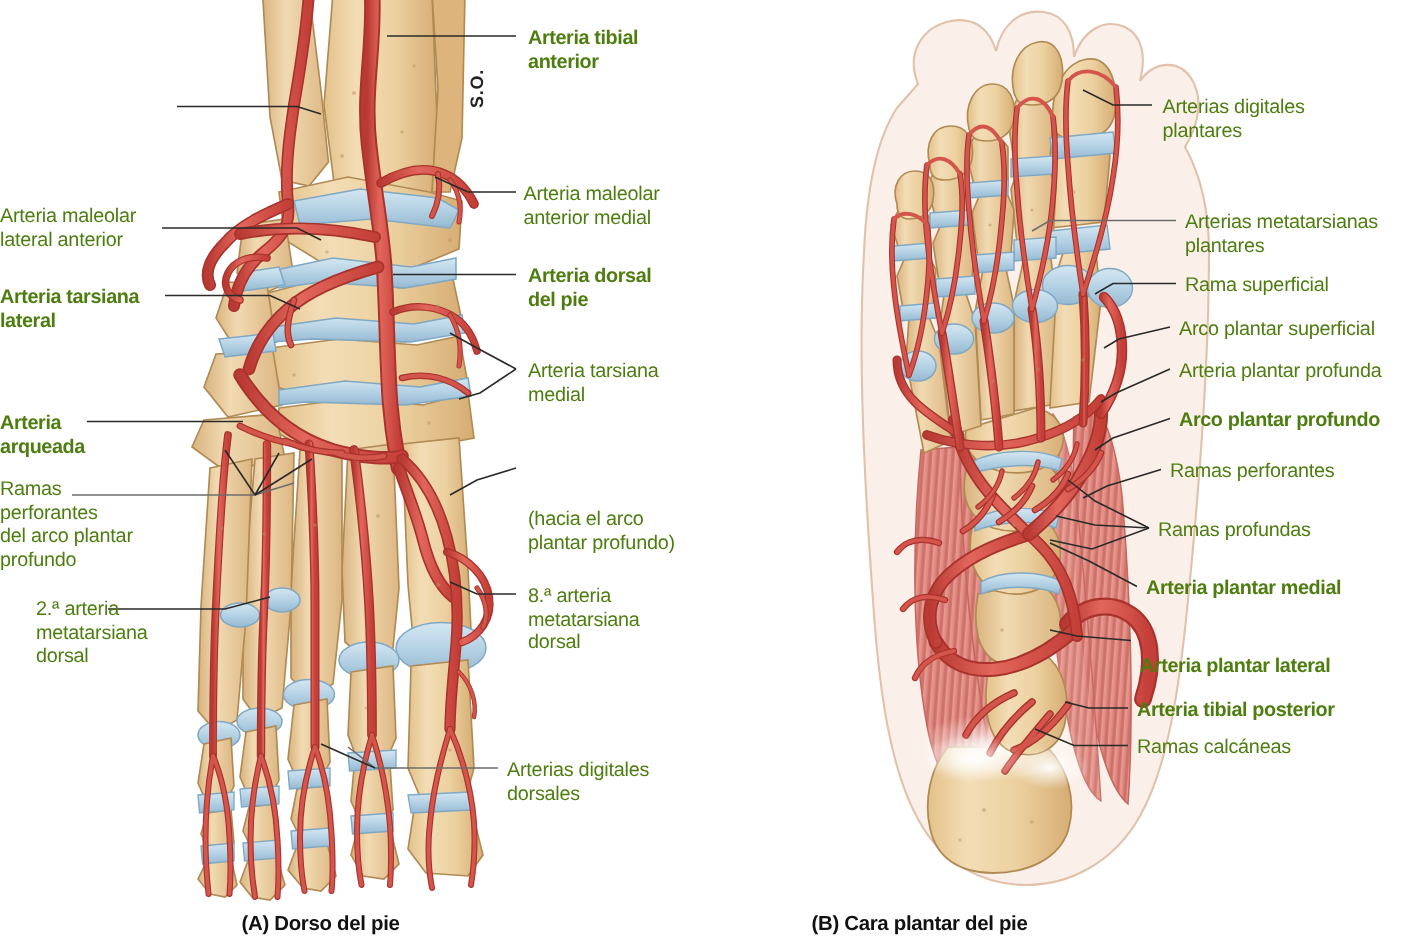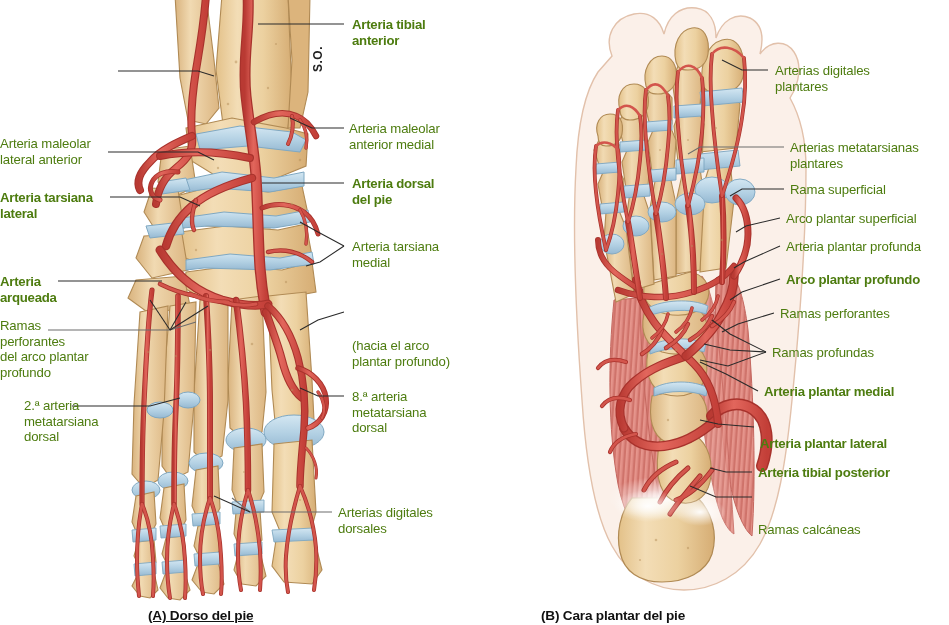--- a/index.html
+++ b/index.html
@@ -560,20 +560,20 @@
 plantares</div>
   <div class="lbl" style="left:790px;top:182px;width:175px;">Rama superficial</div>
   <div class="lbl" style="left:786px;top:211px;width:180px;">Arco plantar superficial</div>
   <div class="lbl" style="left:786px;top:239px;width:180px;">Arteria plantar profunda</div>
   <div class="lbl b" style="left:786px;top:272px;width:180px;">Arco plantar profundo</div>
   <div class="lbl" style="left:780px;top:306px;width:180px;">Ramas perforantes</div>
   <div class="lbl" style="left:772px;top:345px;width:180px;">Ramas profundas</div>
   <div class="lbl b" style="left:764px;top:384px;width:190px;">Arteria plantar medial</div>
   <div class="lbl b" style="left:760px;top:420px;width:190px;margin-top:16px;">Arteria plantar lateral</div>
   <div class="lbl b" style="left:758px;top:465px;width:195px;">Arteria tibial posterior</div>
-  <div class="lbl" style="left:758px;top:490px;width:190px;margin-top:32px;">Ramas calcáneas</div>
+  <div class="lbl" style="left:758px;top:490px;width:190px;">Ramas calcáneas</div>
 
   <div class="so" style="left:311px;top:72px;">S.O.</div>
 
-  <div class="caption" style="left:148px;top:608px;text-decoration:underline;">(A) Dorso del pie</div>
+  <div class="caption" style="left:161px;top:608px;">(A) Dorso del pie</div>
   <div class="caption" style="left:541px;top:608px;">(B)  Cara plantar del pie</div>
 
 </div>
 
 </body></html>

